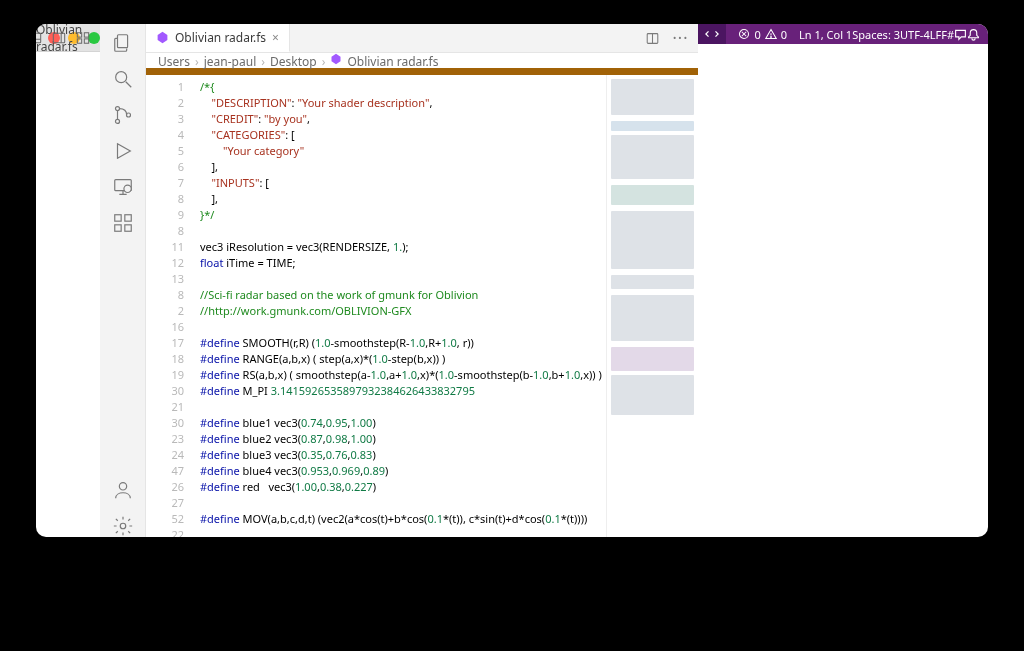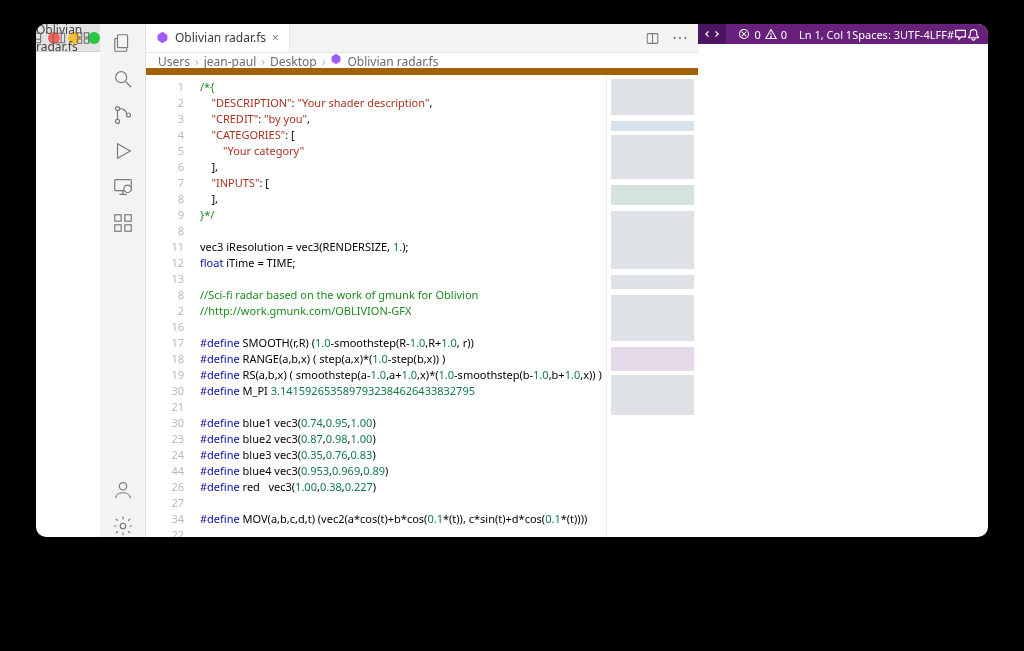--- a/index.html
+++ b/index.html
@@ -180,24 +180,24 @@
             <div>2</div>
             <div>16</div>
             <div>17</div>
             <div>18</div>
             <div>19</div>
             <div>30</div>
             <div>21</div>
             <div>30</div>
             <div>23</div>
             <div>24</div>
-            <div>44</div>
+            <div>47</div>
             <div>26</div>
             <div>27</div>
-            <div>34</div>
+            <div>52</div>
             <div>22</div>
             <div>30</div>
             <div>31</div>
           </div>
         <div class="code" id="code"><div class="line"><span class="c-cmt">/*{</span></div><div class="line"><span class="c-txt">    </span><span class="c-str">"DESCRIPTION"</span><span class="c-txt">: </span><span class="c-str">"Your shader description"</span><span class="c-txt">,</span></div><div class="line"><span class="c-txt">    </span><span class="c-str">"CREDIT"</span><span class="c-txt">: </span><span class="c-str">"by you"</span><span class="c-txt">,</span></div><div class="line"><span class="c-txt">    </span><span class="c-str">"CATEGORIES"</span><span class="c-txt">: [</span></div><div class="line"><span class="c-txt">        </span><span class="c-str">"Your category"</span></div><div class="line"><span class="c-txt">    ],</span></div><div class="line"><span class="c-txt">    </span><span class="c-str">"INPUTS"</span><span class="c-txt">: [</span></div><div class="line"><span class="c-txt">    ],</span></div><div class="line"><span class="c-cmt">}*/</span></div><div class="line"><span class="c-txt"></span></div><div class="line"><span class="c-txt">vec3 iResolution = vec3(RENDERSIZE, </span><span class="c-num">1.</span><span class="c-txt">);</span></div><div class="line"><span class="c-key">float</span><span class="c-txt"> iTime = TIME;</span></div><div class="line"><span class="c-txt"></span></div><div class="line"><span class="c-cmt">//Sci-fi radar based on the work of gmunk for Oblivion</span></div><div class="line"><span class="c-cmt">//</span><span class="c-lnk">http://work.gmunk.com/OBLIVION-GFX</span></div><div class="line"><span class="c-txt"></span></div><div class="line"><span class="c-def">#define</span><span class="c-txt"> SMOOTH(r,R) (</span><span class="c-num">1.0</span><span class="c-txt">-smoothstep(R-</span><span class="c-num">1.0</span><span class="c-txt">,R+</span><span class="c-num">1.0</span><span class="c-txt">, r))</span></div><div class="line"><span class="c-def">#define</span><span class="c-txt"> RANGE(a,b,x) ( step(a,x)*(</span><span class="c-num">1.0</span><span class="c-txt">-step(b,x)) )</span></div><div class="line"><span class="c-def">#define</span><span class="c-txt"> RS(a,b,x) ( smoothstep(a-</span><span class="c-num">1.0</span><span class="c-txt">,a+</span><span class="c-num">1.0</span><span class="c-txt">,x)*(</span><span class="c-num">1.0</span><span class="c-txt">-smoothstep(b-</span><span class="c-num">1.0</span><span class="c-txt">,b+</span><span class="c-num">1.0</span><span class="c-txt">,x)) )</span></div><div class="line"><span class="c-def">#define</span><span class="c-txt"> M_PI </span><span class="c-num">3.1415926535897932384626433832795</span></div><div class="line"><span class="c-txt"></span></div><div class="line"><span class="c-def">#define</span><span class="c-txt"> blue1 vec3(</span><span class="c-num">0.74</span><span class="c-txt">,</span><span class="c-num">0.95</span><span class="c-txt">,</span><span class="c-num">1.00</span><span class="c-txt">)</span></div><div class="line"><span class="c-def">#define</span><span class="c-txt"> blue2 vec3(</span><span class="c-num">0.87</span><span class="c-txt">,</span><span class="c-num">0.98</span><span class="c-txt">,</span><span class="c-num">1.00</span><span class="c-txt">)</span></div><div class="line"><span class="c-def">#define</span><span class="c-txt"> blue3 vec3(</span><span class="c-num">0.35</span><span class="c-txt">,</span><span class="c-num">0.76</span><span class="c-txt">,</span><span class="c-num">0.83</span><span class="c-txt">)</span></div><div class="line"><span class="c-def">#define</span><span class="c-txt"> blue4 vec3(</span><span class="c-num">0.953</span><span class="c-txt">,</span><span class="c-num">0.969</span><span class="c-txt">,</span><span class="c-num">0.89</span><span class="c-txt">)</span></div><div class="line"><span class="c-def">#define</span><span class="c-txt"> red   vec3(</span><span class="c-num">1.00</span><span class="c-txt">,</span><span class="c-num">0.38</span><span class="c-txt">,</span><span class="c-num">0.227</span><span class="c-txt">)</span></div><div class="line"><span class="c-txt"></span></div><div class="line"><span class="c-def">#define</span><span class="c-txt"> MOV(a,b,c,d,t) (vec2(a*cos(t)+b*cos(</span><span class="c-num">0.1</span><span class="c-txt">*(t)), c*sin(t)+d*cos(</span><span class="c-num">0.1</span><span class="c-txt">*(t))))</span></div><div class="line"><span class="c-txt"></span></div><div class="line"><span class="c-key">float</span><span class="c-txt"> movingLine(vec2 uv, vec2 center, </span><span class="c-key">float</span><span class="c-txt"> radius)</span></div></div>
         <div class="minimap">
           <div class="mini-block" style="top:4px;height:36px"></div>
           <div class="mini-block" style="top:46px;height:10px;background:#d2dfea"></div>
           <div class="mini-block" style="top:60px;height:44px"></div>
           <div class="mini-block" style="top:110px;height:20px;background:#cfe0dd"></div>

